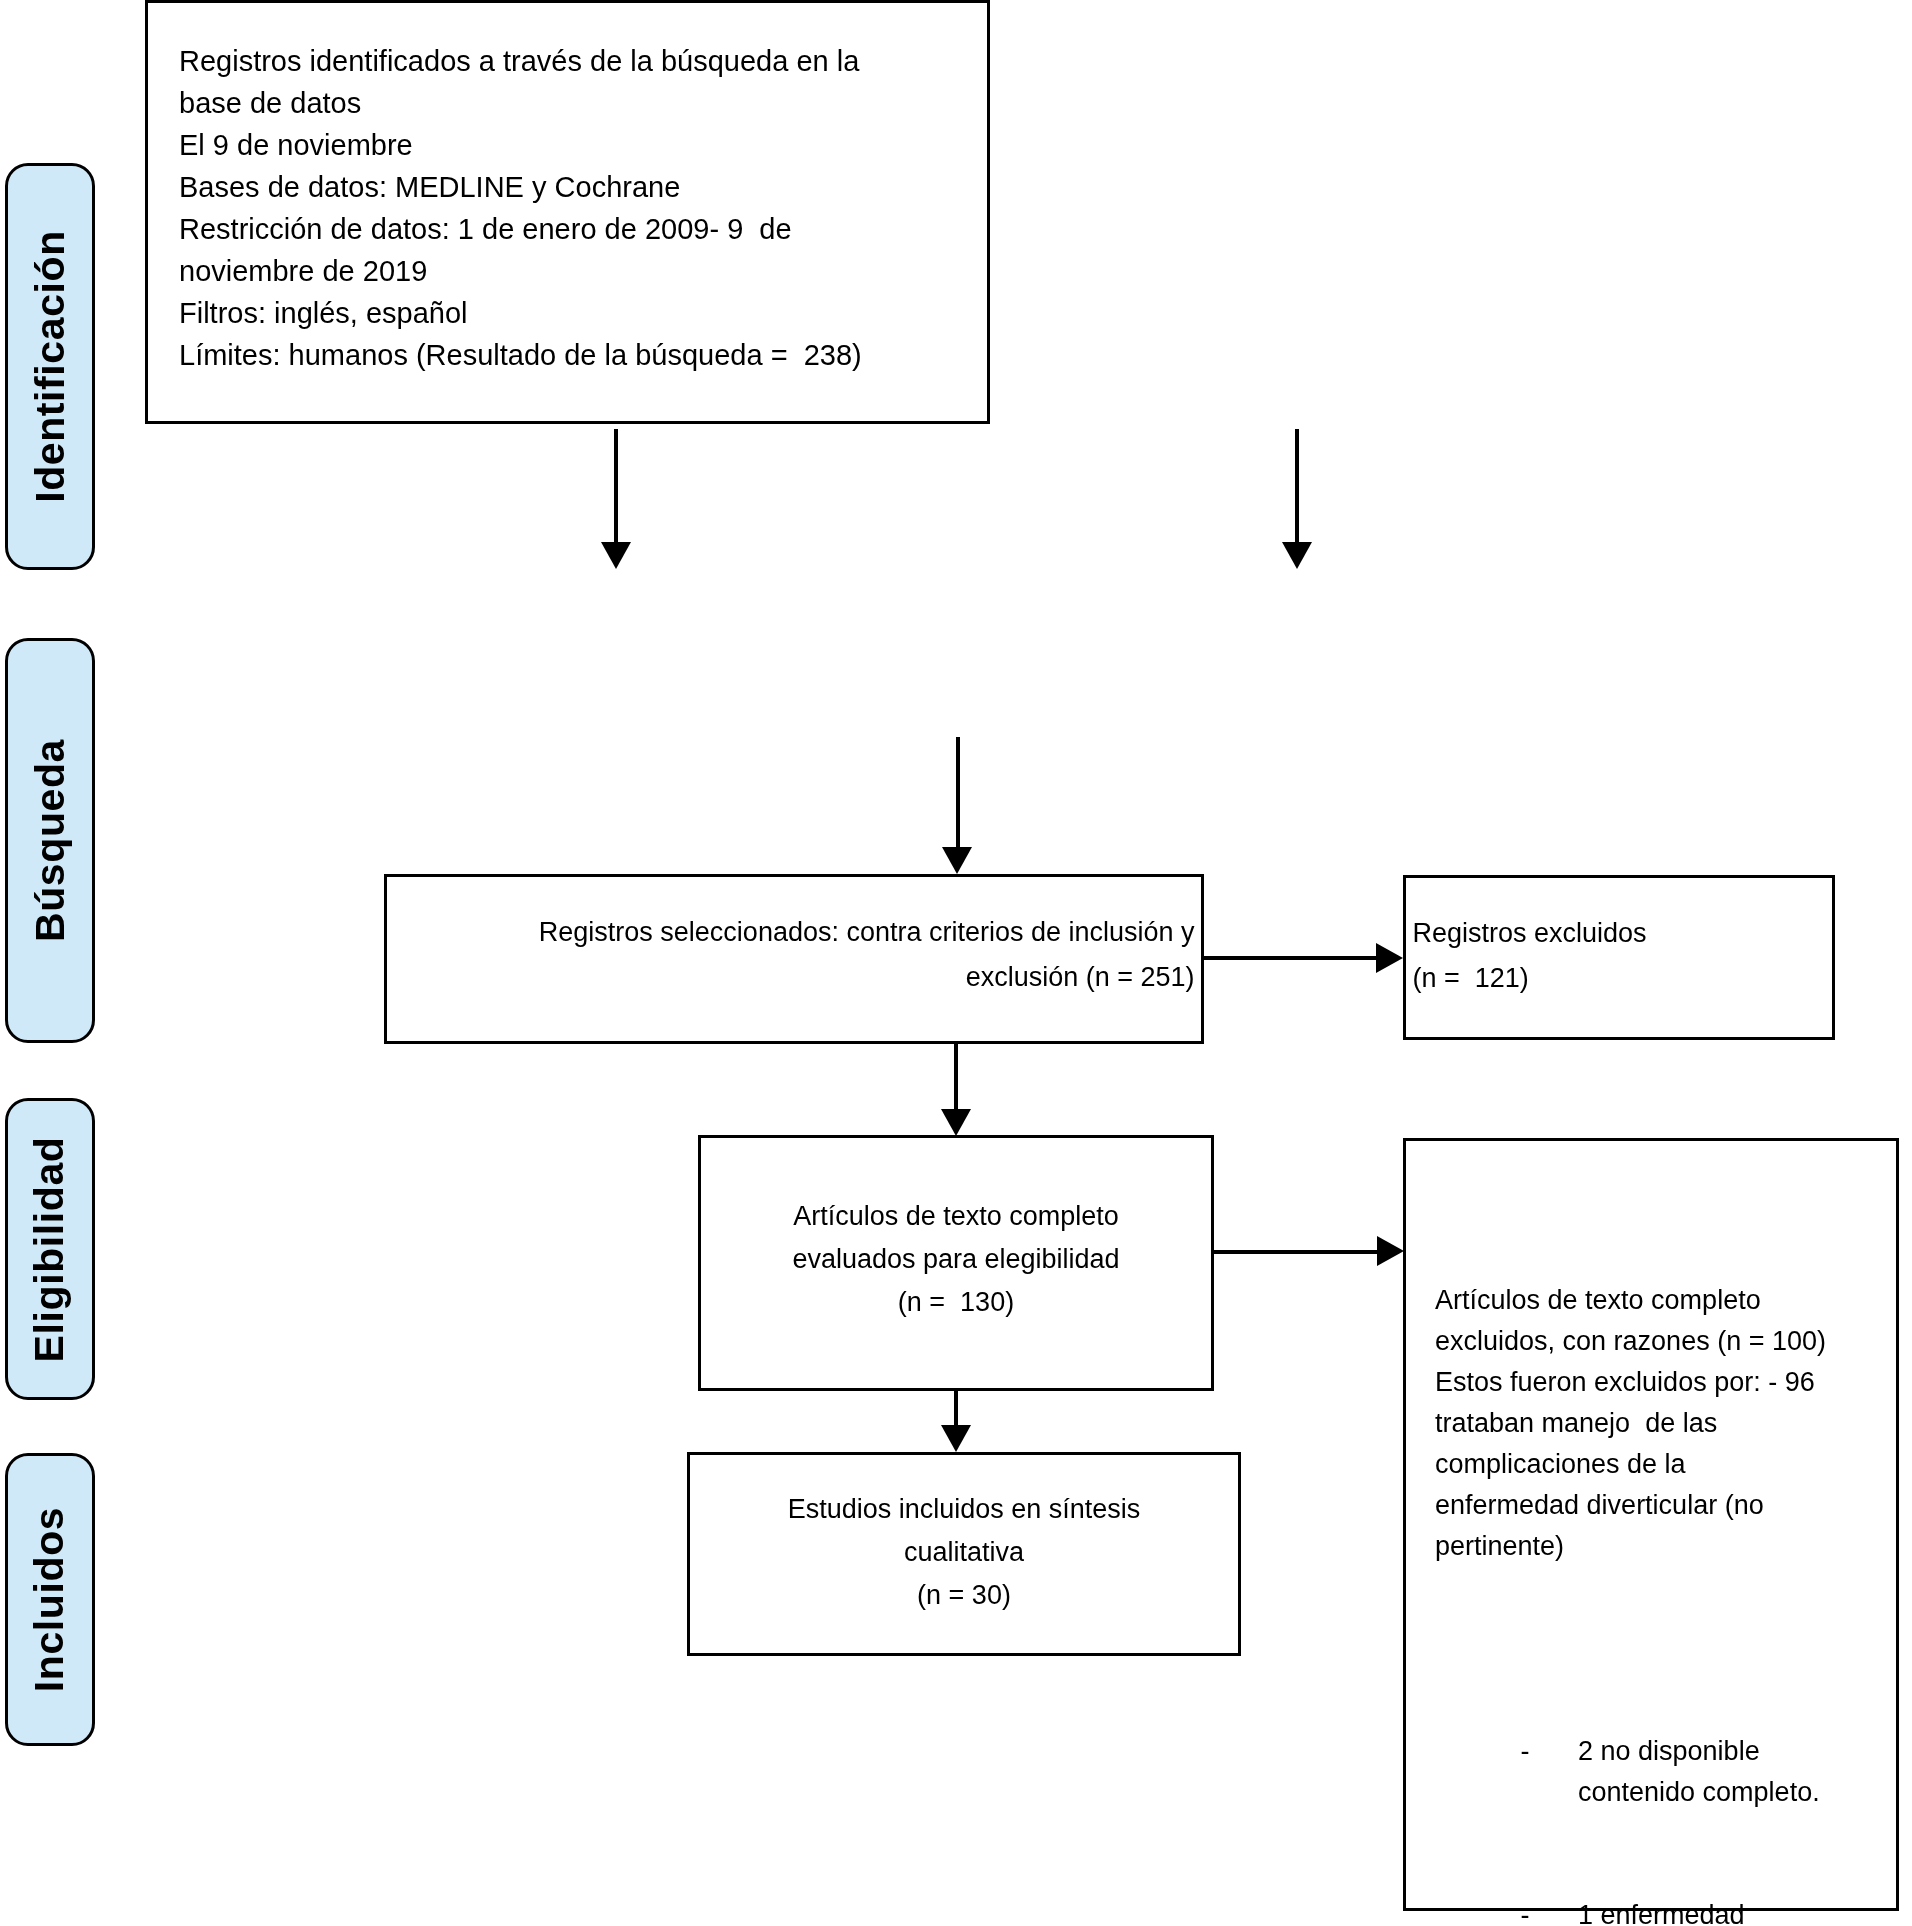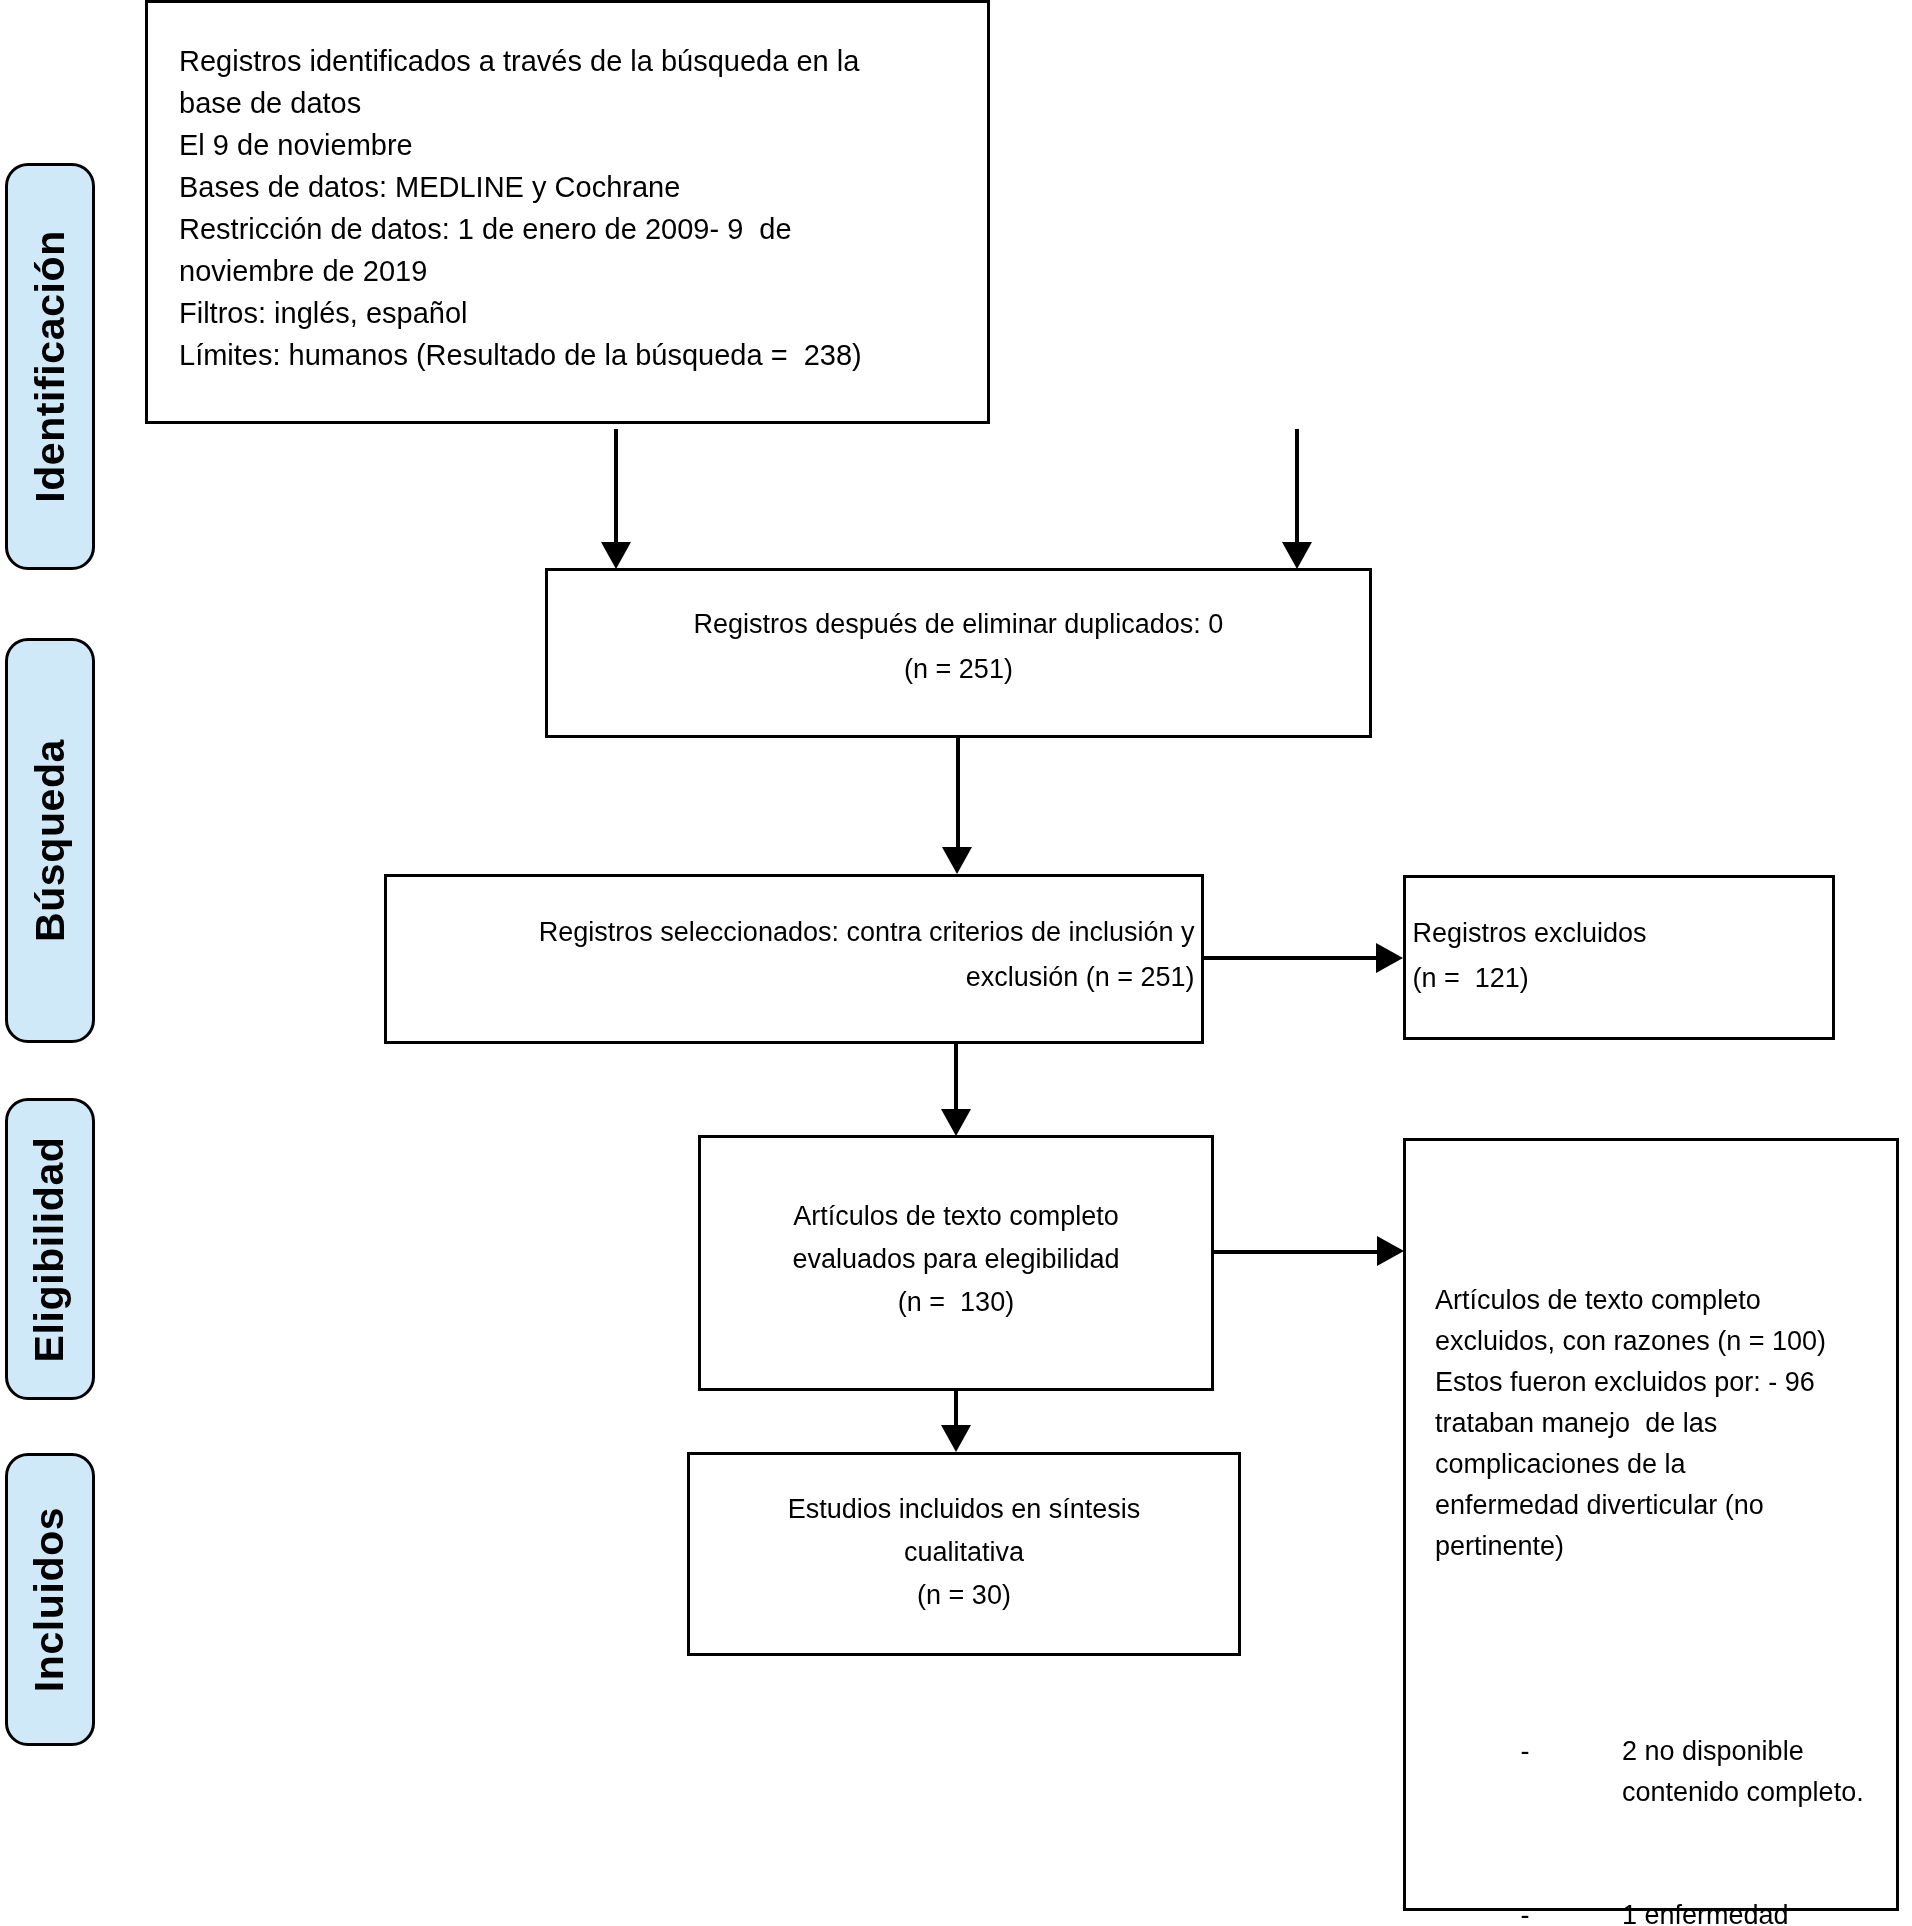--- a/index.html
+++ b/index.html
@@ -42,21 +42,21 @@
     font-size:27px;line-height:45px;padding:33px 6.4px 0 6.4px;text-align:left;}
   .box-elig{left:698px;top:1135px;width:516px;height:256px;
     font-size:27px;line-height:43px;padding:57px 6.4px 0 6.4px;text-align:center;}
   .box-inc{left:687px;top:1452px;width:554px;height:204px;
     font-size:27px;line-height:43px;padding:33px 6.4px 0 6.4px;text-align:center;}
   .box-tall{left:1403px;top:1138px;width:496px;height:773px;
     font-size:27px;line-height:41px;padding:57px 12.7px 0 29px;text-align:left;}
   .bullets{margin-top:0;padding-left:60px;}
   .bullet-row{display:flex;align-items:flex-start;}
   .bullet-dash{flex:0 0 83px;text-indent:25.5px;}
-  .bullet-text{flex:1;white-space:pre-wrap;margin-left:44px;}
+  .bullet-text{flex:1;white-space:pre-wrap;}
   
   .vstem{position:absolute;width:3.8px;background:#000;}
   .hstem{position:absolute;height:3.8px;background:#000;}
   .head-down{position:absolute;width:0;height:0;
     border-left:15.3px solid transparent;border-right:15.3px solid transparent;
     border-top:27px solid #000;}
   .head-right{position:absolute;width:0;height:0;
     border-top:15.3px solid transparent;border-bottom:15.3px solid transparent;
     border-left:27px solid #000;}
 </style>
@@ -81,22 +81,20 @@
   <div class="fbox box-tl">Registros identificados a través de la búsqueda en la
 base de datos
 El 9 de noviembre
 Bases de datos: MEDLINE y Cochrane
 Restricción de datos: 1 de enero de 2009- 9  de
 noviembre de 2019
 Filtros: inglés, español
 Límites: humanos (Resultado de la búsqueda =  238)</div>
 
 
-  <div class="fbox box-dup">Registros después de eliminar duplicados: 0
-(n = 251)</div>
 
   <div class="fbox box-sel">Registros seleccionados: contra criterios de inclusión y
 exclusión (n = 251)</div>
 
   <div class="fbox box-exc">Registros excluidos
 (n =  121)</div>
 
   <div class="fbox box-elig">Artículos de texto completo
 evaluados para elegibilidad
 (n =  130)</div>

